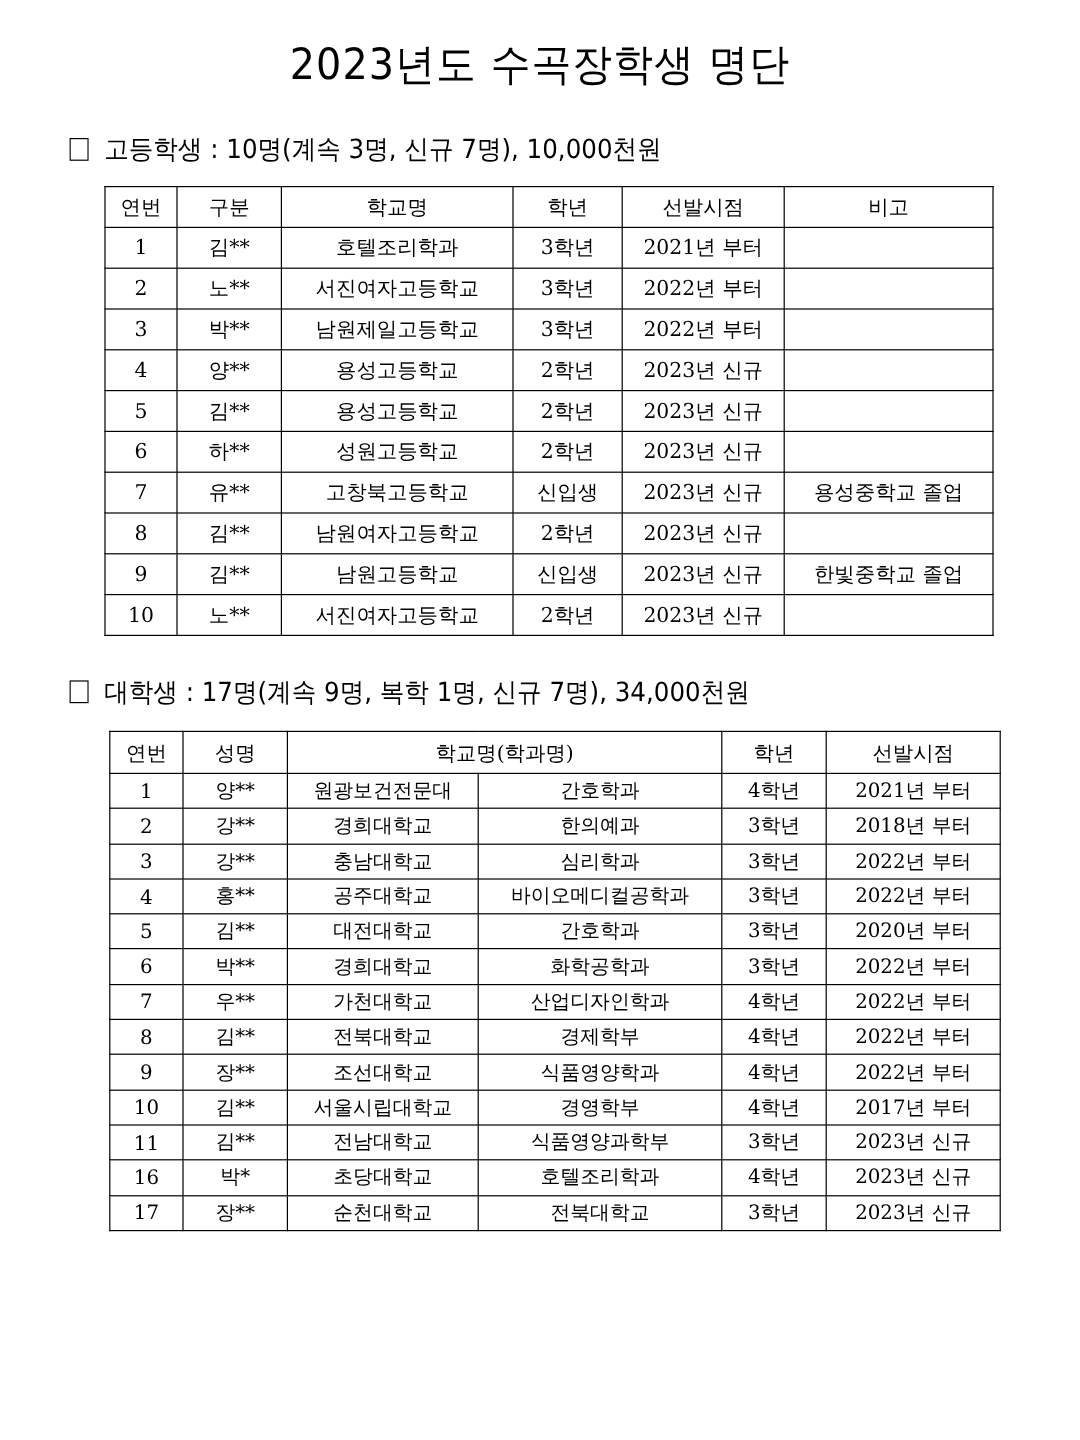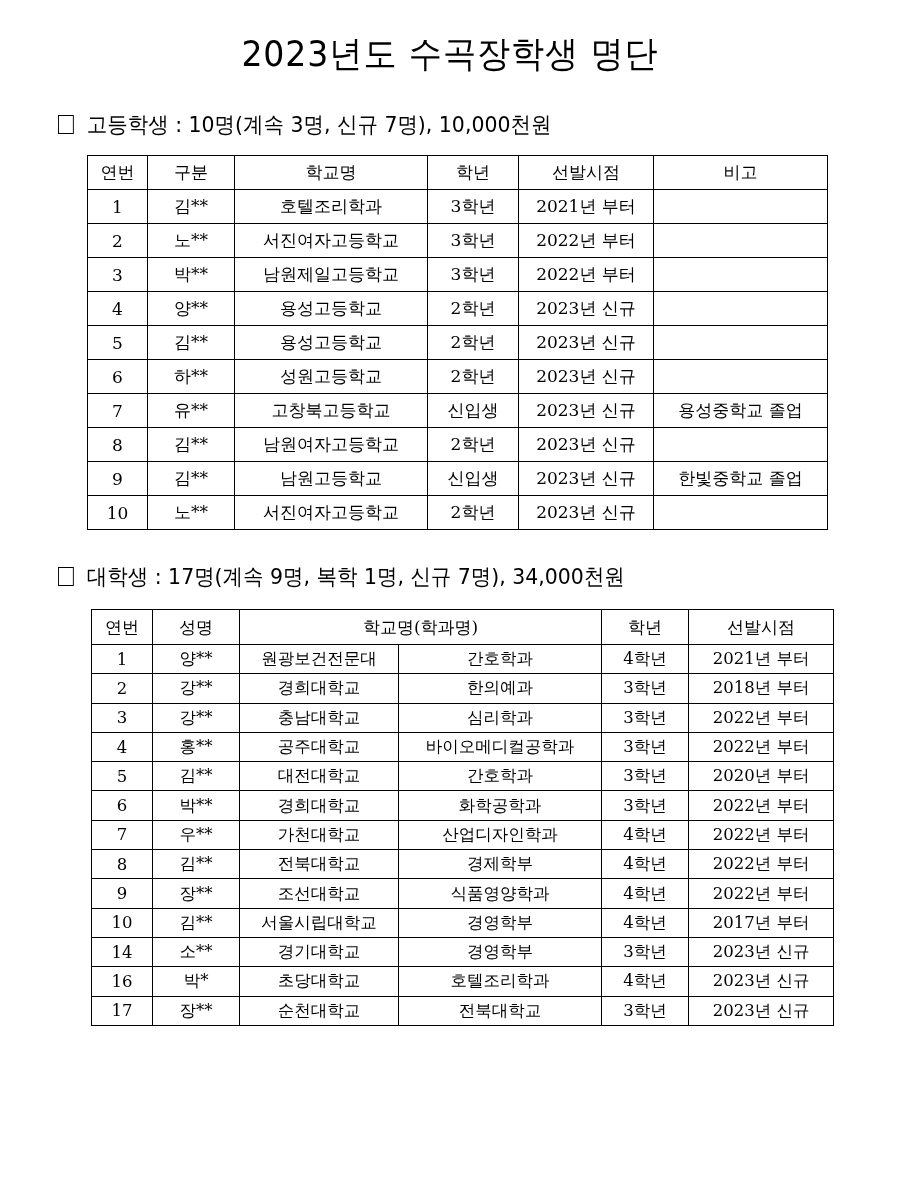--- a/index.html
+++ b/index.html
@@ -246,24 +246,24 @@
       </tr>
       <tr class="row">
         <td>10</td>
         <td>김**</td>
         <td>서울시립대학교</td>
         <td>경영학부</td>
         <td>4학년</td>
         <td>2017년 부터</td>
       </tr>
       <tr class="row">
-        <td>14</td>
-        <td>소**</td>
-        <td>경기대학교</td>
-        <td>경영학부</td>
+        <td>11</td>
+        <td>김**</td>
+        <td>전남대학교</td>
+        <td>식품영양과학부</td>
         <td>3학년</td>
         <td>2023년 신규</td>
       </tr>
       <tr class="row">
         <td>16</td>
         <td>박*</td>
         <td>초당대학교</td>
         <td>호텔조리학과</td>
         <td>4학년</td>
         <td>2023년 신규</td>

